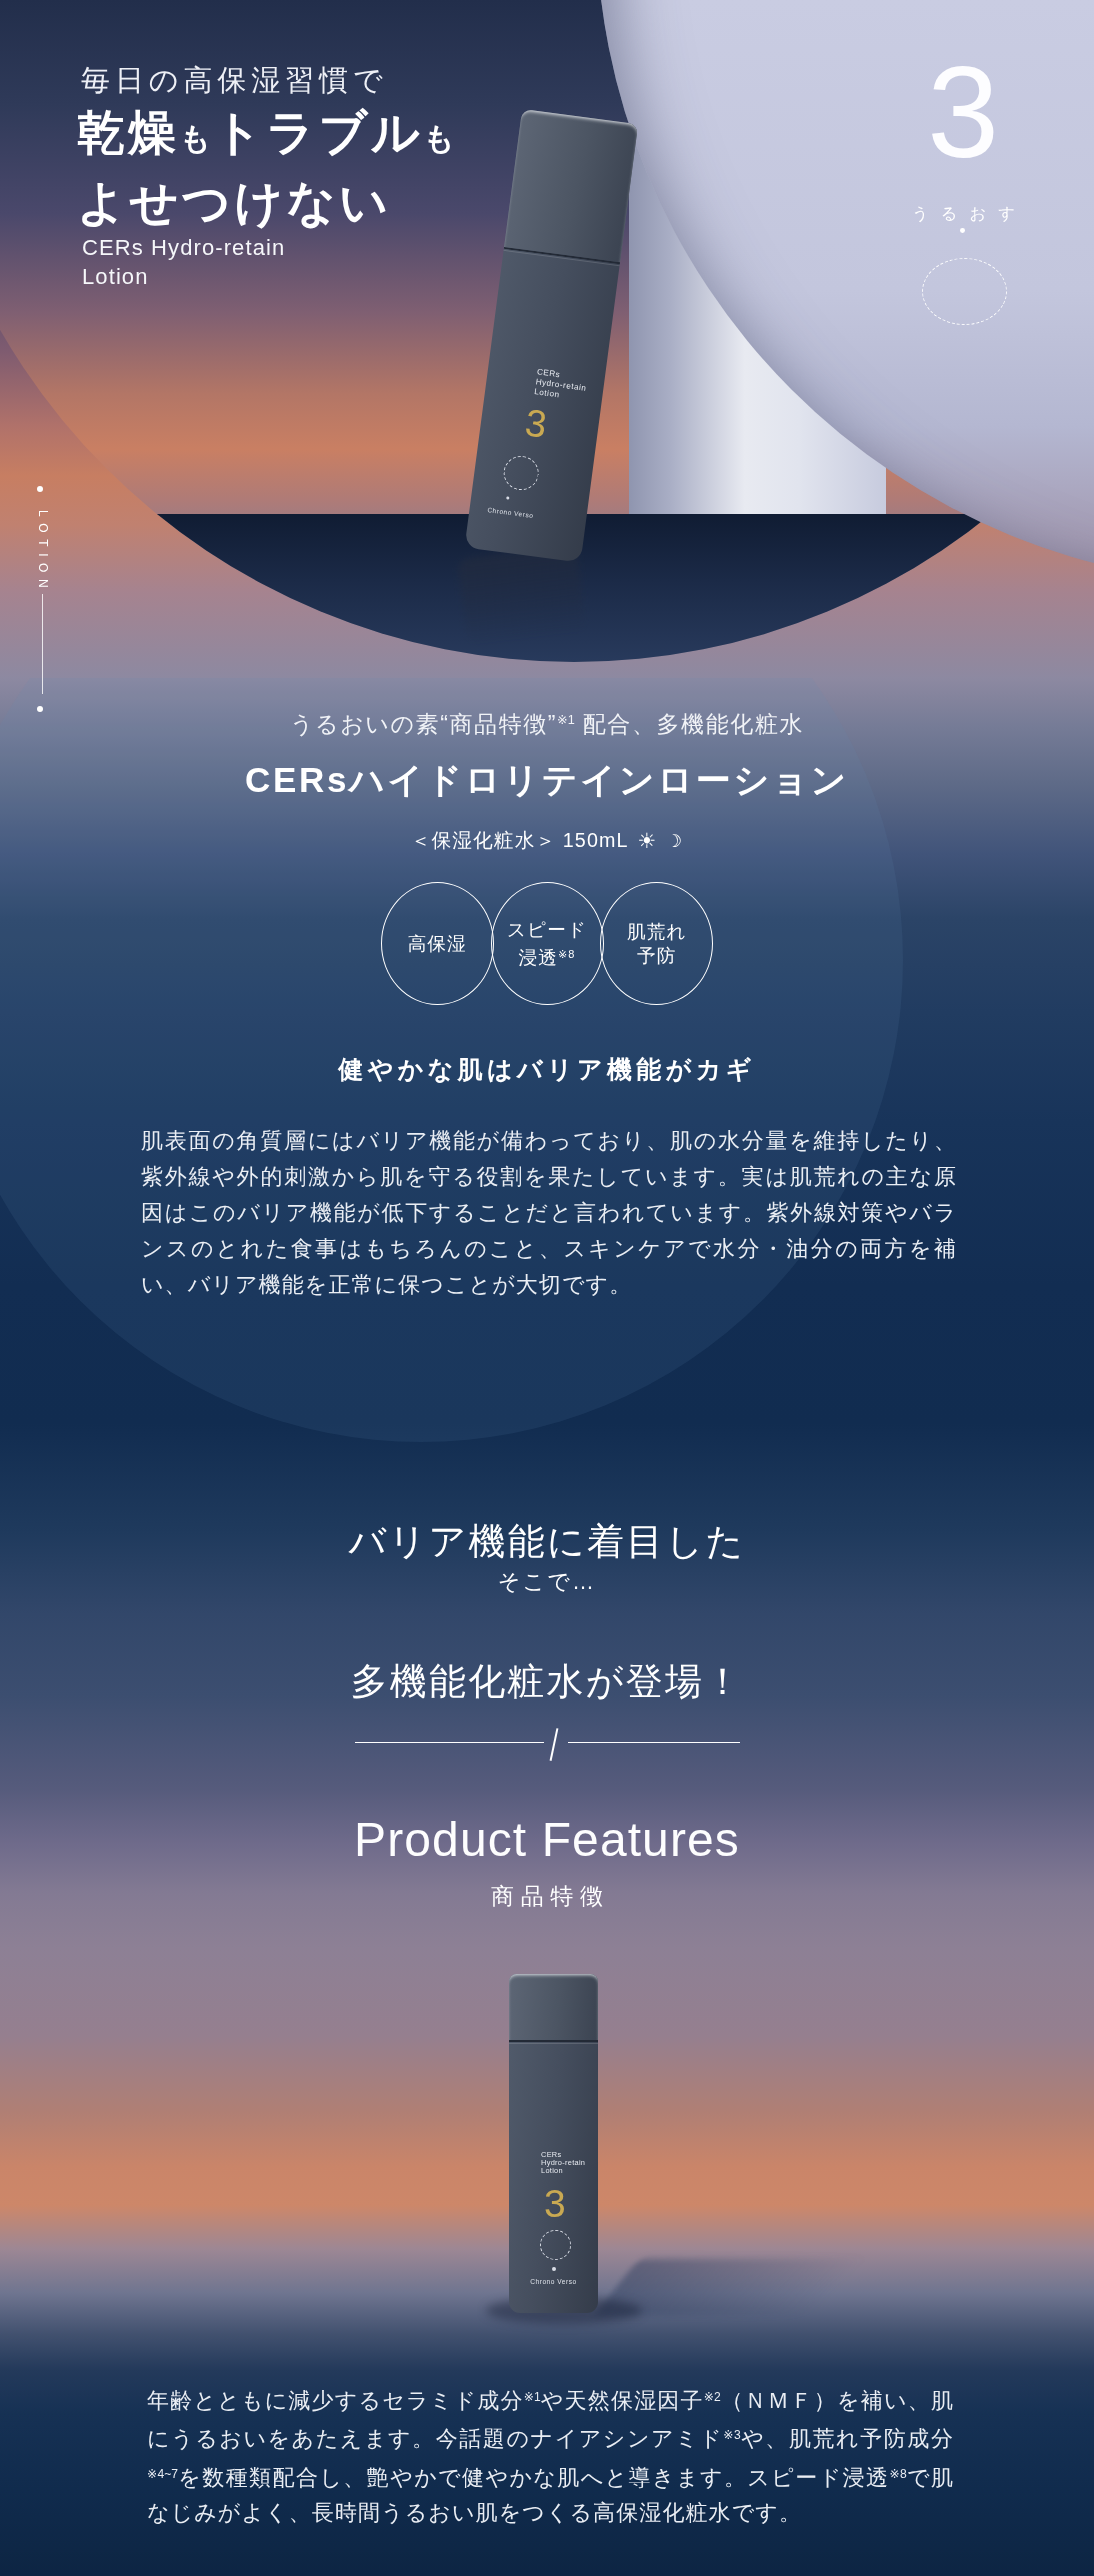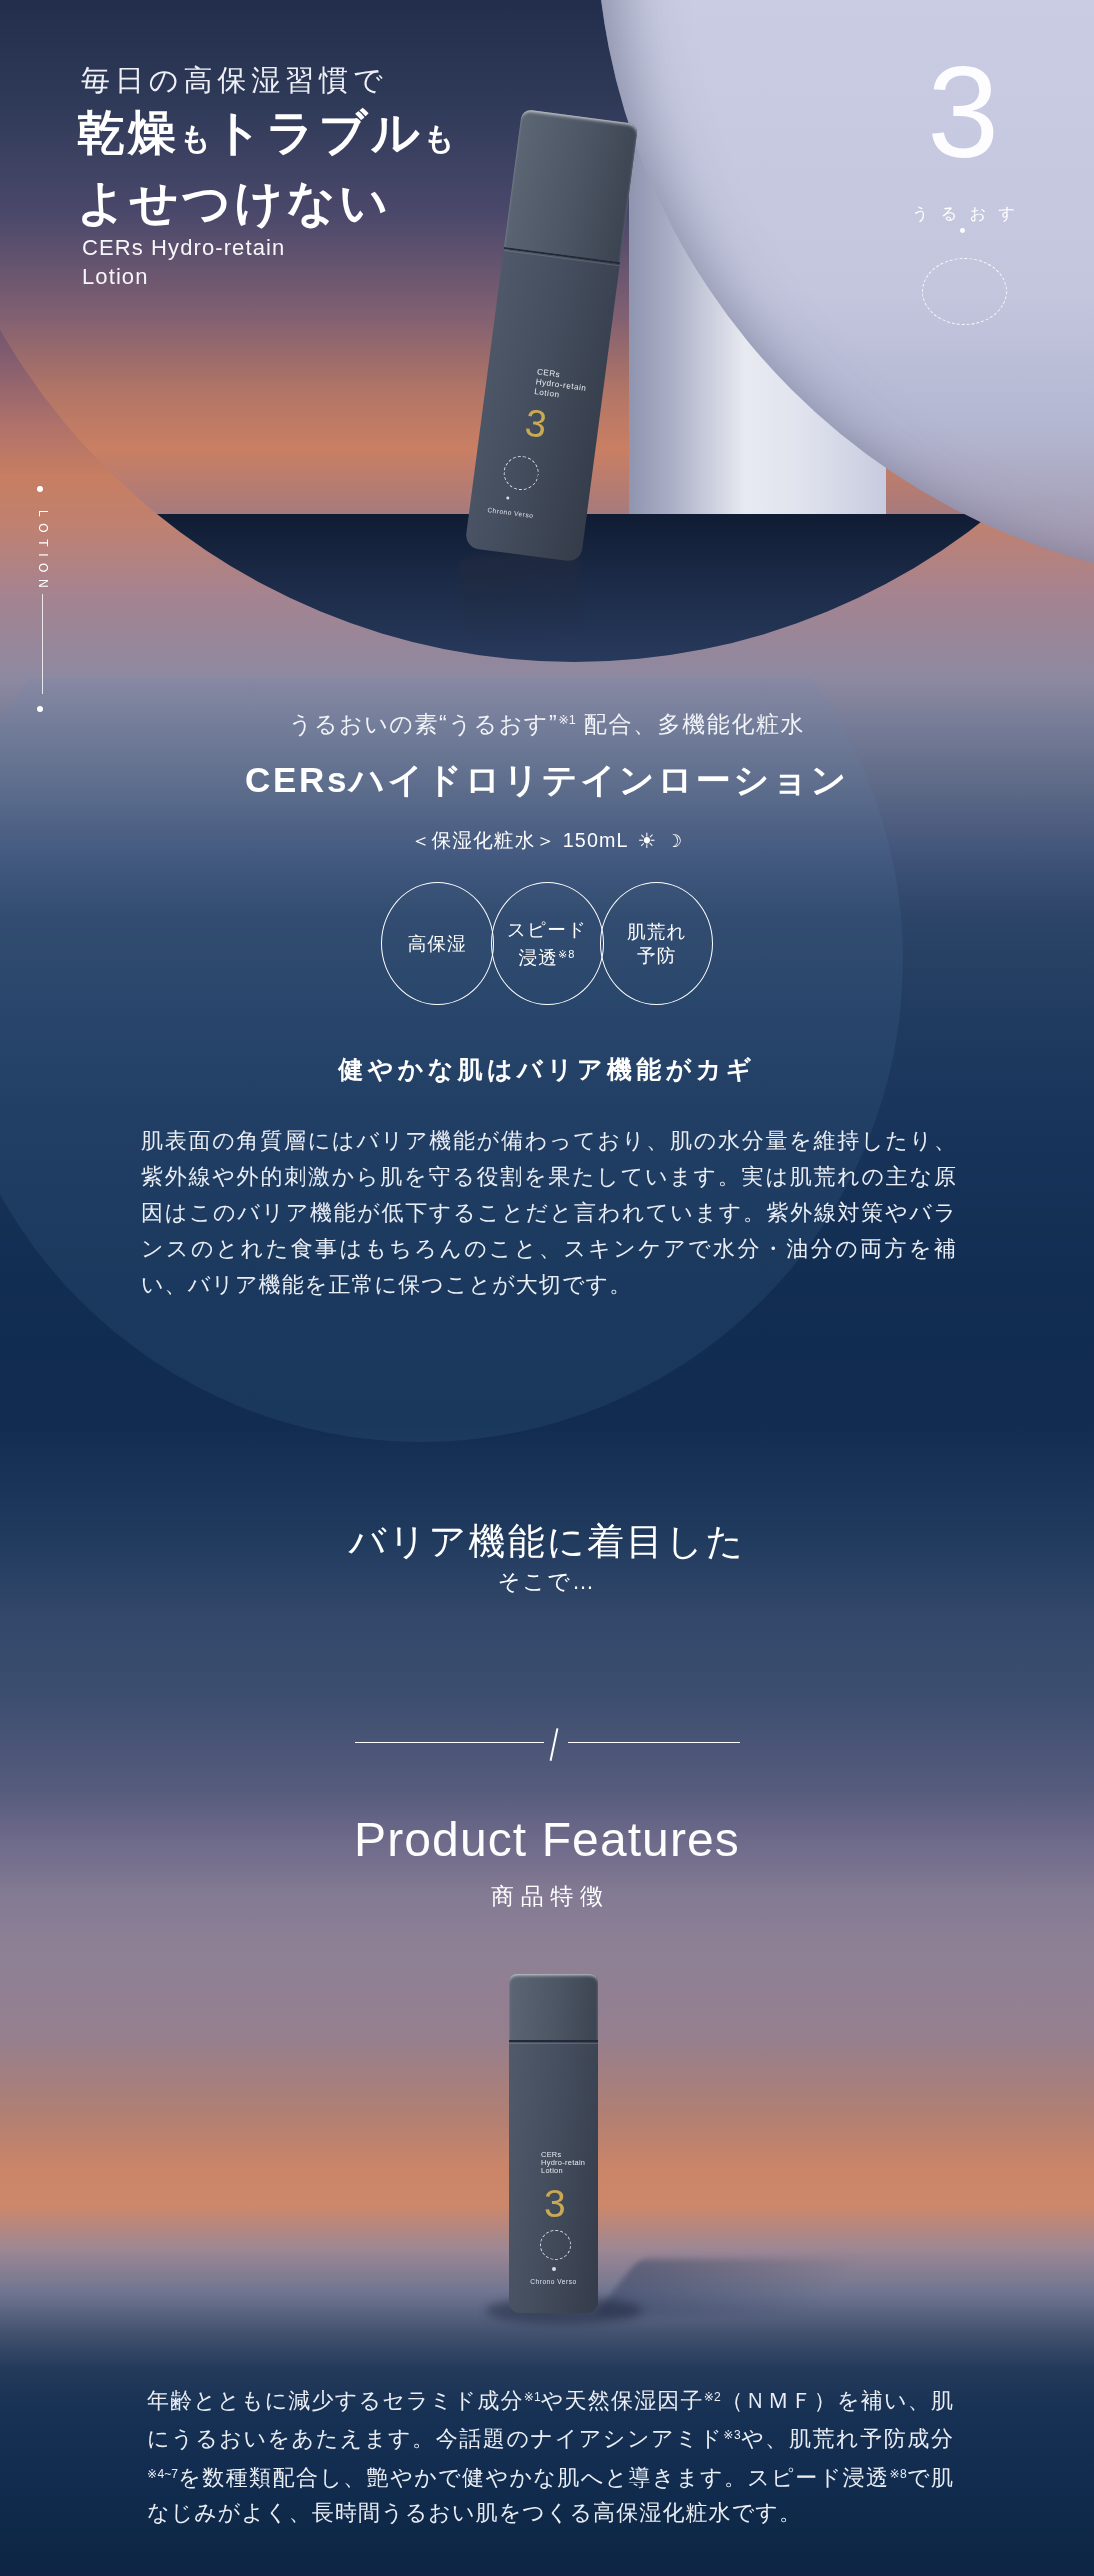--- a/index.html
+++ b/index.html
@@ -146,21 +146,21 @@
     <div class="abs step-label">うるおす</div>
     <div class="abs step-dot"></div>
     <div class="abs step-ring"></div>
   </div>
 
   <div class="abs rail-dot rail-dot1"></div>
   <div class="abs rail-label">LOTION</div>
   <div class="abs rail-line"></div>
   <div class="abs rail-dot rail-dot2"></div>
 
-  <div class="abs center intro-sub"><span>うるおいの素“うるおす”</span><sup>※1</sup><span> 配合、多機能化粧水</span></div>
+  <div class="abs center intro-sub"><span>うるおいの素“商品特徴”</span><sup>※1</sup><span> 配合、多機能化粧水</span></div>
   <div class="abs center intro-name">CERsハイドロリテインローション</div>
   <div class="abs center intro-spec">
     <span>＜保湿化粧水＞ 150mL</span>
     <span class="sun-icon">☀</span>
     <span class="moon-icon">☽</span>
   </div>
 
   <div class="abs center features-row">
     <div class="feature-circle">
       <span>高保湿</span>
@@ -173,20 +173,21 @@
       <span>肌荒れ</span>
       <span>予防</span>
     </div>
   </div>
 
   <div class="abs center barrier-h">健やかな肌はバリア機能がカギ</div>
   <div class="para barrier-p rich">肌表面の角質層にはバリア機能が備わっており、肌の水分量を維持したり、紫外線や外的刺激から肌を守る役割を果たしています。実は肌荒れの主な原因はこのバリア機能が低下することだと言われています。紫外線対策やバランスのとれた食事はもちろんのこと、スキンケアで水分・油分の両方を補い、バリア機能を正常に保つことが大切です。</div>
 
   <div class="abs center lead">そこで…</div>
   <div class="abs center sol1">バリア機能に着目した</div>
+  <div class="abs center sol2">多機能化粧水が登場！</div>
   <div class="abs divider">
     <div class="lineL"></div>
     <div class="slash"></div>
     <div class="lineR"></div>
   </div>
 
   <div class="abs center pf-title">Product Features</div>
   <div class="abs center pf-ja">商品特徴</div>
 
   <div class="abs shadow2"></div>

